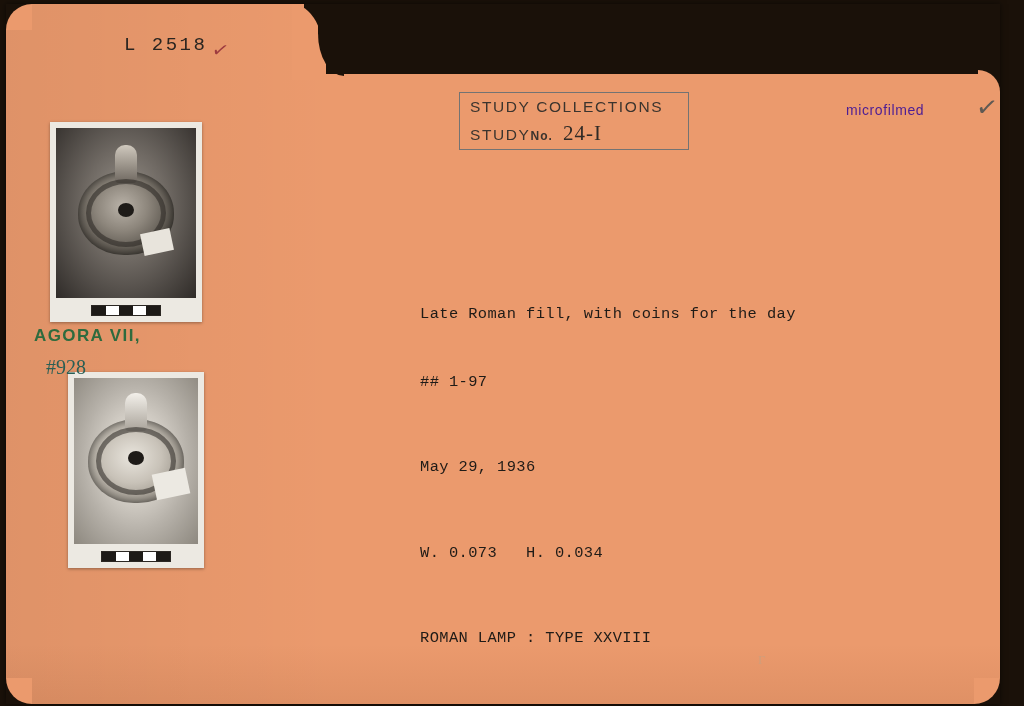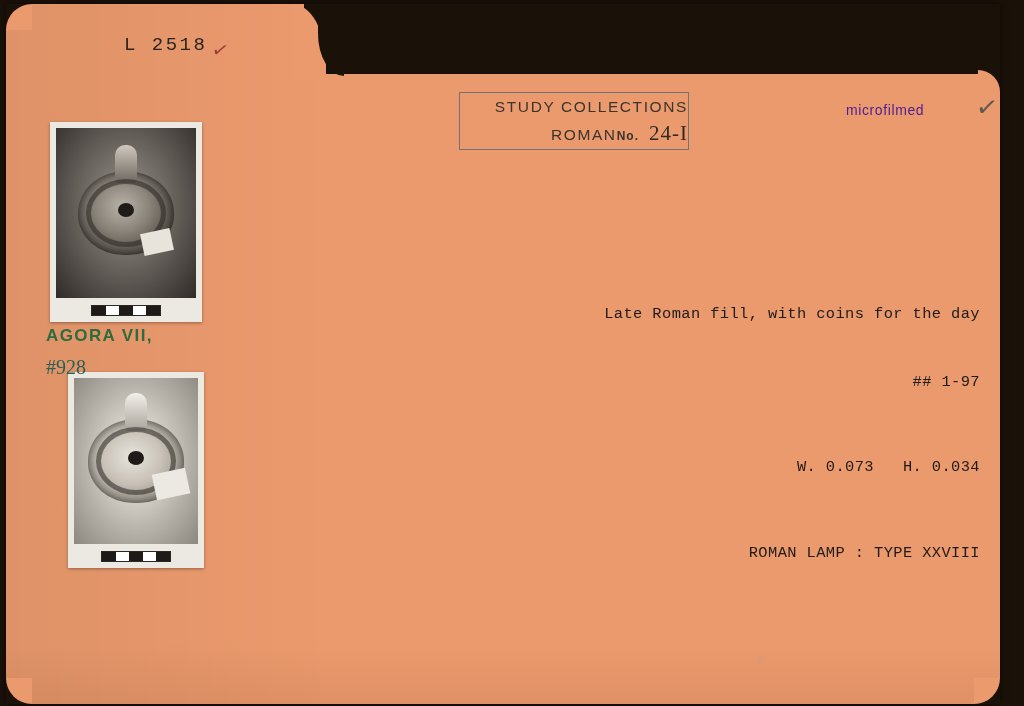--- a/index.html
+++ b/index.html
@@ -11,21 +11,20 @@
     width: 1024px;
     height: 706px;
     overflow: hidden;
     font-family: "Liberation Mono", monospace;
   }
   #stage {
     position: relative;
     width: 1024px;
     height: 706px;
     background: #1a1109;
-    text-align: right;
   }
 
   
   #card {
     position: absolute;
     left: 6px;
     top: 4px;
     width: 994px;
     height: 700px;
     background: #eb9a6d;
@@ -249,21 +248,21 @@
     width: 68px;
     height: 9px;
     border: 1px solid #2b2723;
   }
   .scale-bar i { flex: 1; height: 100%; background: #ffffff; }
   .scale-bar i:nth-child(odd) { background: #1d1a17; }
 
   
   .agora-label {
     position: absolute;
-    left: 40px;
+    left: 28px;
     top: 322px;
     font-family: "Liberation Sans", sans-serif;
     font-weight: bold;
     font-size: 17px;
     letter-spacing: 1.4px;
     color: #2f6b3e;
   }
   .agora-num {
     position: absolute;
     left: 40px;
@@ -313,21 +312,21 @@
     <div class="corner-bl"></div>
     <div class="corner-br"></div>
     <div class="corner-tr"></div>
 
     <div class="tab-id">L 2518</div>
     <div class="tab-check">✓</div>
 
     <div class="stamp-box">
       <div class="stamp-line1">STUDY COLLECTIONS</div>
       <div class="stamp-line2">
-        <span>ROMAN</span><span class="small">No.</span><span class="stamp-case-no">24-I</span>
+        <span>STUDY</span><span class="small">No.</span><span class="stamp-case-no">24-I</span>
       </div>
     </div>
 
     <div class="microfilmed">microfilmed</div>
     <div class="microfilm-check">✓</div>
 
     <div class="photo" id="photo1">
       <div class="img">
         <div class="lamp">
           <div class="lamp-disc">
@@ -366,20 +365,21 @@
           <i></i>
         </div>
     </div>
 
     <div class="agora-label">AGORA VII,</div>
     <div class="agora-num">#928</div>
 
     <div class="typed">
       <div class="block tight">Late Roman fill, with coins for the day</div>
       <div class="block">## 1-97</div>
+      <div class="block">May 29, 1936</div>
       <div class="block">W. 0.073   H. 0.034</div>
       <div class="block">ROMAN LAMP : TYPE XXVIII</div>
       
       
       
     </div>
 
     <div class="faint-mark">Γ</div>
   </div>
 </div>

